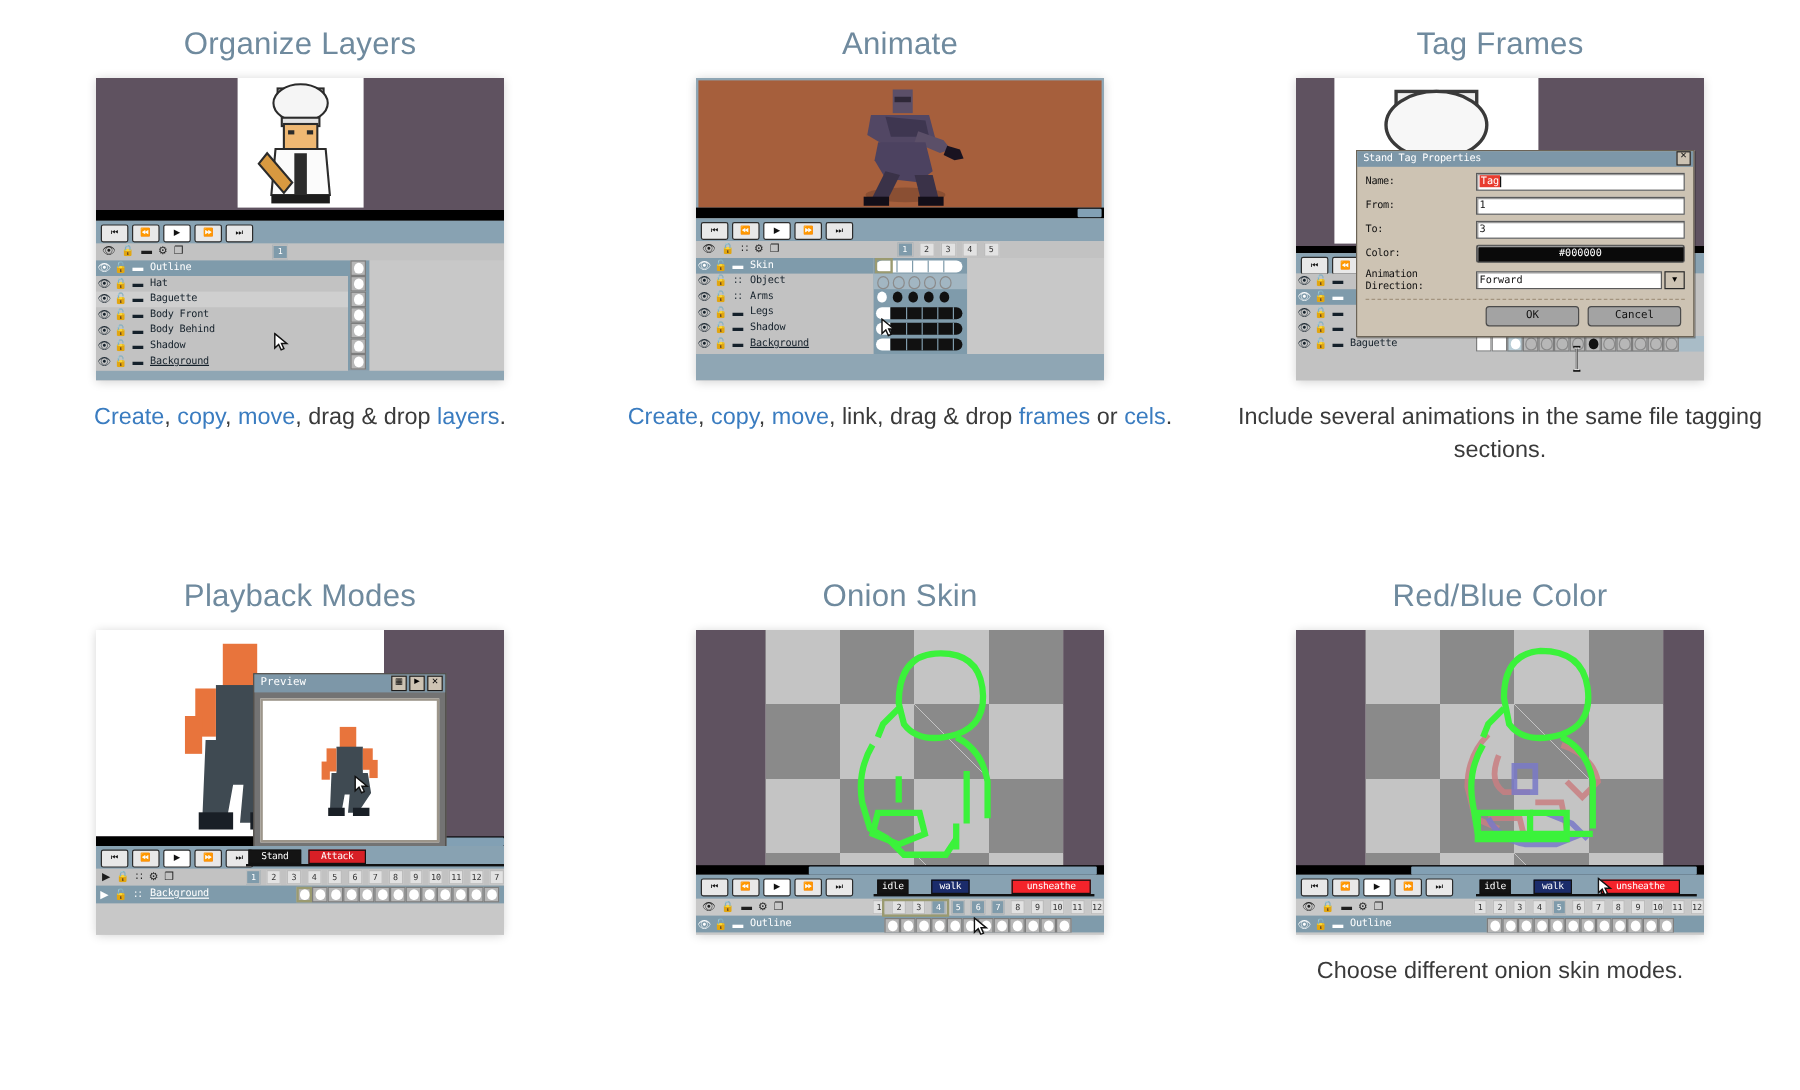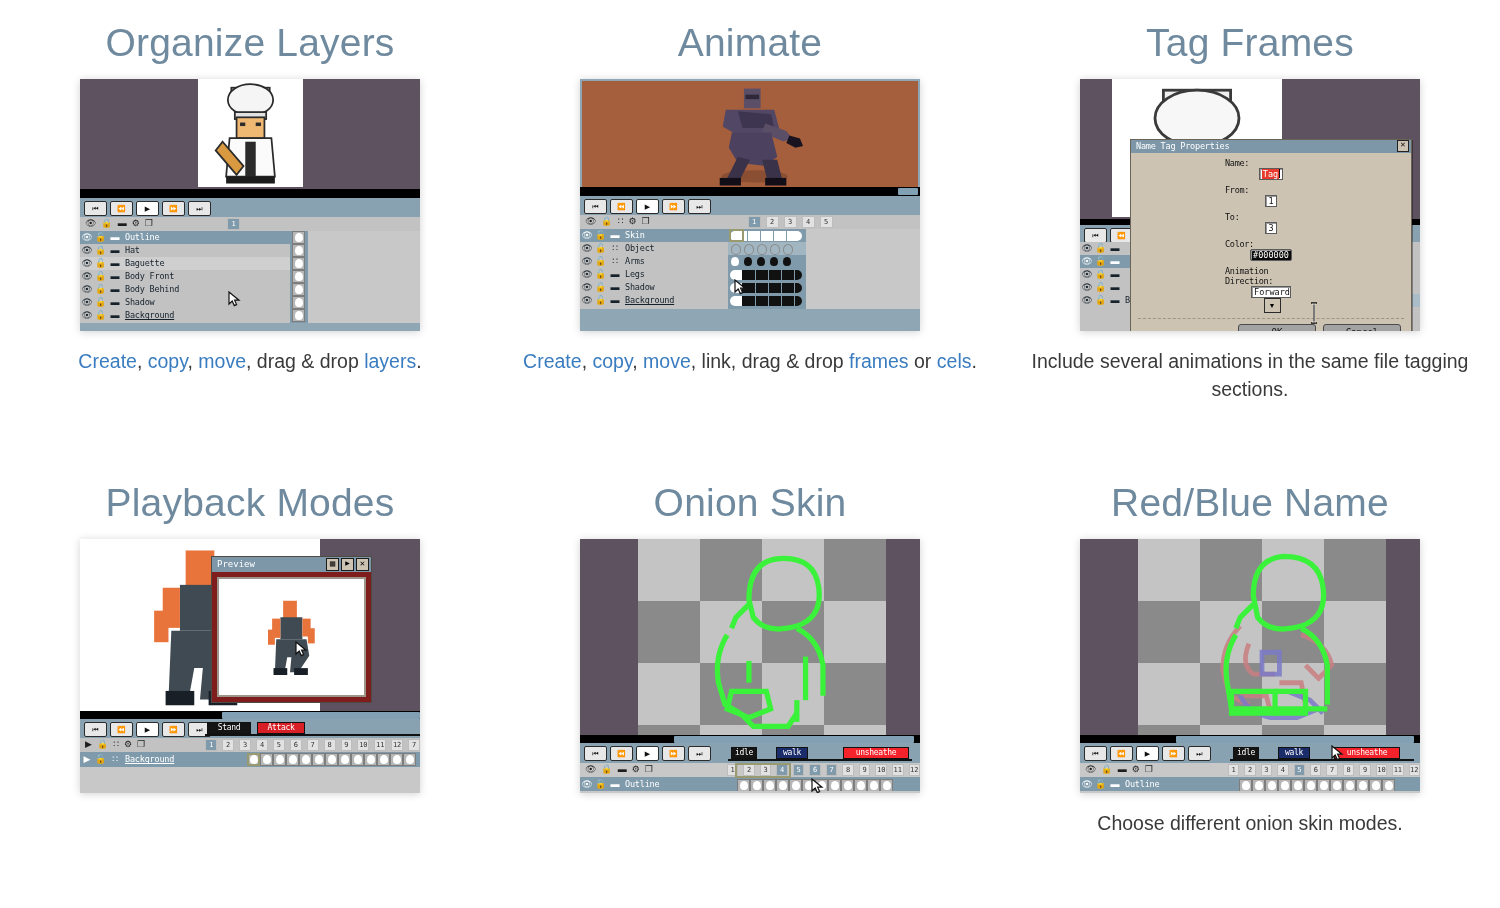--- a/index.html
+++ b/index.html
@@ -9,21 +9,21 @@
     overflow:hidden;
   }
   .grid{
     display:grid;
     grid-template-columns:repeat(3,500px);
     grid-template-rows:460px 448px;
     width:1500px;height:908px;
   }
   .cell{position:relative;display:flex;flex-direction:column;align-items:center;}
   .panel-title{
-    font-size:39px;color:#6f8a9e;font-weight:400;letter-spacing:.2px;
+    font-size:26px;color:#6f8a9e;font-weight:400;letter-spacing:.2px;
     margin-top:22px;margin-bottom:14px;line-height:1.1;text-align:center;
   }
   .shot{
     position:relative;width:340px;height:252px;
     box-shadow:0 1px 8px rgba(0,0,0,.18);
     background:#c8c8c8;overflow:hidden;
     image-rendering:pixelated;
   }
   .shot.tall{height:254px;}
   .caption{
@@ -64,21 +64,21 @@
     border:1px solid #111;box-sizing:border-box;padding:0 3px;letter-spacing:-.3px;
   }
   .cursor{position:absolute;width:13px;height:16px;pointer-events:none;}
 
   
   .dlg{position:absolute;background:#cdc3b3;border:1px solid #6b6356;box-shadow:1px 1px 0 rgba(0,0,0,.35);}
   .dlg-tb{height:13px;background:#7d97a8;display:flex;align-items:center;justify-content:space-between;padding:0 2px 0 5px;}
   .dlg-tt{font-size:8.5px;color:#fff;font-family:"DejaVu Sans Mono",monospace;letter-spacing:-.2px;}
   .dlg-x{width:10px;height:10px;border:1px solid #222;background:#cdc3b3;font-size:7px;line-height:8px;text-align:center;color:#111;}
   .frm{padding:5px 7px 4px 7px;}
-  .frow{display:flex;align-items:center;margin-bottom:5px;flex-direction:column;}
+  .frow{display:flex;align-items:center;margin-bottom:5px;}
   .flab{font-size:8.5px;font-family:"DejaVu Sans Mono",monospace;color:#111;width:92px;letter-spacing:-.3px;}
   .fin{flex:1;height:13px;background:#fff;border:1px solid #5b5b5b;box-shadow:inset 1px 1px 0 #9a9a9a;display:flex;align-items:center;padding:0 2px;font-size:8.5px;font-family:"DejaVu Sans Mono",monospace;color:#111;}
   .sel-txt{background:#e83b2e;color:#fff;padding:0 1px;}
   .caret{width:1px;height:9px;background:#111;margin-left:0px;}
   .fin.black{background:#0a0a0a;color:#fff;justify-content:center;border-radius:2px;}
   .fin.combo{padding-right:0;}
   .arrow{width:15px;height:13px;margin-left:2px;background:#cdc3b3;border:1px solid #2a2a2a;display:flex;align-items:center;justify-content:center;font-size:7px;}
   .dashed{border-top:1px dashed #a3947f;margin:3px 0 5px 0;}
   .btns{display:flex;justify-content:flex-end;gap:7px;padding:0 3px 4px 0;}
   .dbtn{width:76px;height:15px;background:#a3a3a3;border:1px solid #4b4b4b;border-radius:3px;display:flex;align-items:center;justify-content:center;font-size:9px;font-family:"DejaVu Sans Mono",monospace;color:#111;}
@@ -441,21 +441,21 @@
               <span class="dot hollow"></span>
             </div>
           <div class="cellbox" style="position:absolute;left:156px;">
               <span class="dot hollow"></span>
             </div>
         </div>
       </div>
 
       <div class="dlg" style="left:50px;top:60px;width:280px;">
         <div class="dlg-tb">
-          <span class="dlg-tt">Name Tag Properties</span>
+          <span class="dlg-tt">Stand Tag Properties</span>
           <span class="dlg-x">✕</span>
         </div>
         <div class="frm">
           <div class="frow">
             <span class="flab">Name:</span>
             <span class="fin">
                 <span class="sel-txt">Tag</span>
                 <span class="caret"></span>
               </span>
           </div>
@@ -505,21 +505,21 @@
             <rect x="53" y="24" width="5" height="11" fill="#e8743c"></rect>
             <path d="M30 32 L52 32 L54 44 L46 56 L40 56 L41 45 L38 45 L36 56 L29 56 Z" fill="#3f4a52"></path>
             <rect x="28" y="53" width="10" height="5" fill="#191f26"></rect>
             <rect x="43" y="53" width="10" height="5" fill="#191f26"></rect>
           </svg>
         </div>
       </div>
       <div class="blackbar" style="top:172px;height:8px;"></div>
       <div class="hscroll" style="left:142px;top:173px;width:198px;"></div>
 
-      <div style="position:absolute;left:131px;top:17px;width:159px;height:145px;background:#7f1d1d;border:1px solid #4e4a45;">
+      <div style="position:absolute;left:131px;top:36px;width:159px;height:145px;background:#737373;border:1px solid #4e4a45;">
         <div style="height:15px;background:#7d97a8;display:flex;align-items:center;justify-content:space-between;padding:0 2px 0 5px;">
           <span style="font-size:9px;color:#fff;font-family:'DejaVu Sans Mono',monospace;">Preview</span>
           <span style="display:flex;gap:2px;">
             <span style="width:11px;height:11px;border:1px solid #1c1c1c;background:#cdc3b3;font-size:7px;line-height:9px;text-align:center;">▦</span>
             <span style="width:11px;height:11px;border:1px solid #1c1c1c;background:#cdc3b3;font-size:6px;line-height:9px;text-align:center;">▶</span>
             <span style="width:11px;height:11px;border:1px solid #1c1c1c;background:#cdc3b3;font-size:7px;line-height:9px;text-align:center;">✕</span>
           </span>
         </div>
         <div style="margin:5px;height:116px;background:#fff;border:2px solid #9c958a;position:relative;">
           <svg viewBox="0 0 80 60" width="110" height="105" style="position:absolute;left:16px;top:5px;image-rendering:pixelated">
@@ -735,21 +735,21 @@
         </div>
       </div>
       <div style="position:absolute;left:155px;top:224px;width:56px;height:15px;border:2px solid #9a9a70;box-sizing:border-box;"></div>
       <svg class="cursor" style="left:231px;top:239px;" viewBox="0 0 13 16">
         <path d="M1 1 L1 13 L4.2 10 L6.3 14.6 L8.6 13.6 L6.6 9.2 L11 9.2 Z" fill="#fff" stroke="#111" stroke-width="1.2"></path>
       </svg>
     </div>
   </div>
 
   <div class="cell">
-    <div class="panel-title">Red/Blue Name</div>
+    <div class="panel-title">Red/Blue Color</div>
     <div class="shot tall">
       <div class="canvas" style="top:0;height:200px;">
         <div style="position:absolute;left:58px;top:0;width:248px;height:196px;
              background-image:linear-gradient(45deg,#8a8a8a 25%,transparent 25%),linear-gradient(-45deg,#8a8a8a 25%,transparent 25%),linear-gradient(45deg,transparent 75%,#8a8a8a 75%),linear-gradient(-45deg,transparent 75%,#8a8a8a 75%);
              background-size:124px 124px;background-position:0 0,0 62px,62px -62px,-62px 0;background-color:#c4c4c4;">
           <svg viewBox="0 0 100 90" width="248" height="196" style="image-rendering:pixelated">
             <g fill="none" stroke="#c97f82" stroke-width="2.2" opacity=".85">
               <path d="M40 40 Q32 48 32 60 L35 72 L44 76"></path>
               <path d="M44 48 Q40 58 46 62 L56 62"></path>
               <path d="M68 44 Q80 48 82 58 L76 64 L70 58"></path>

